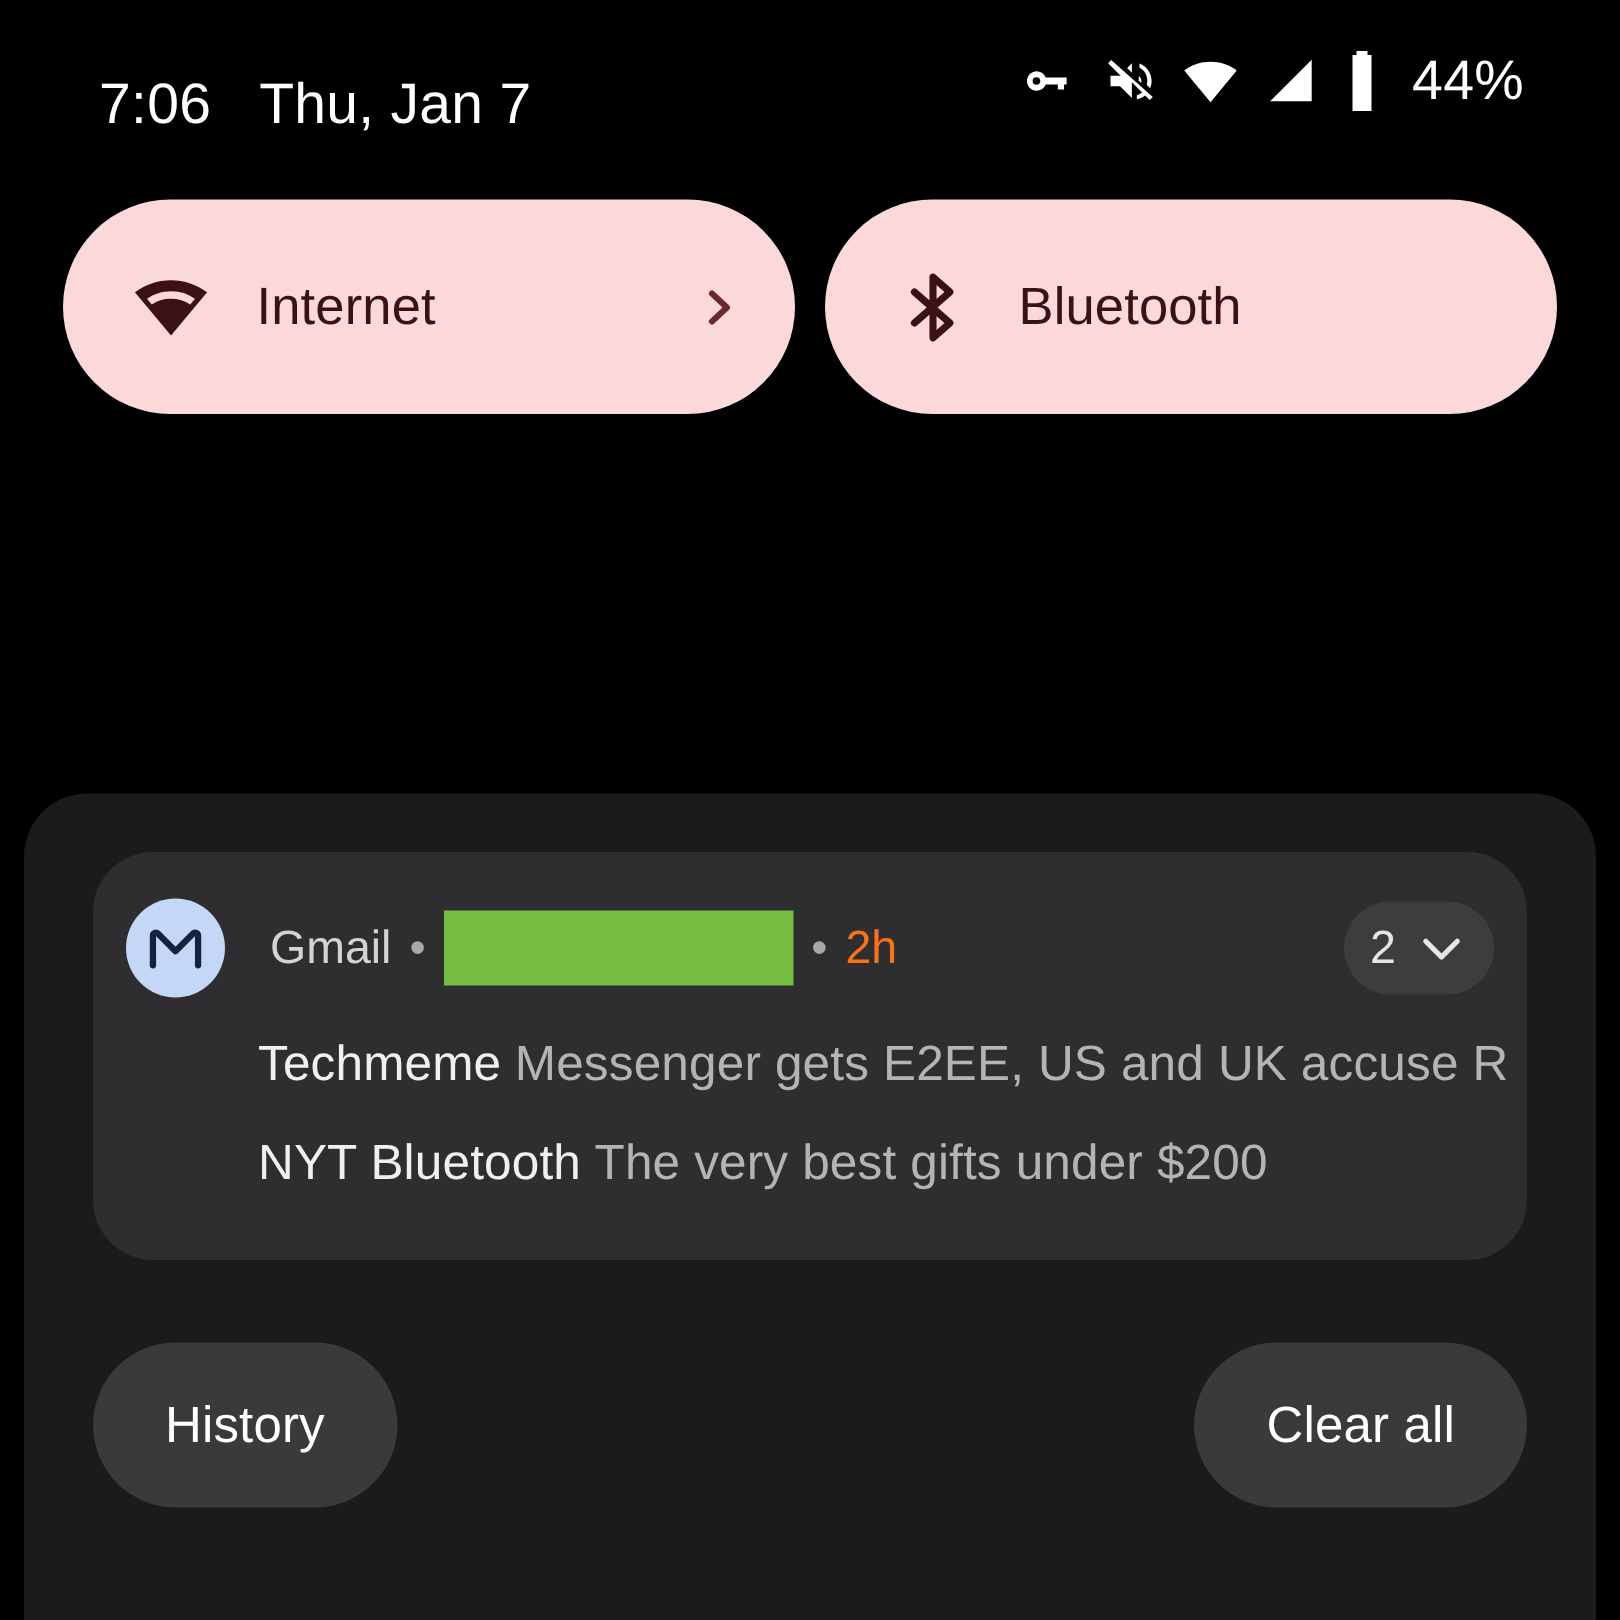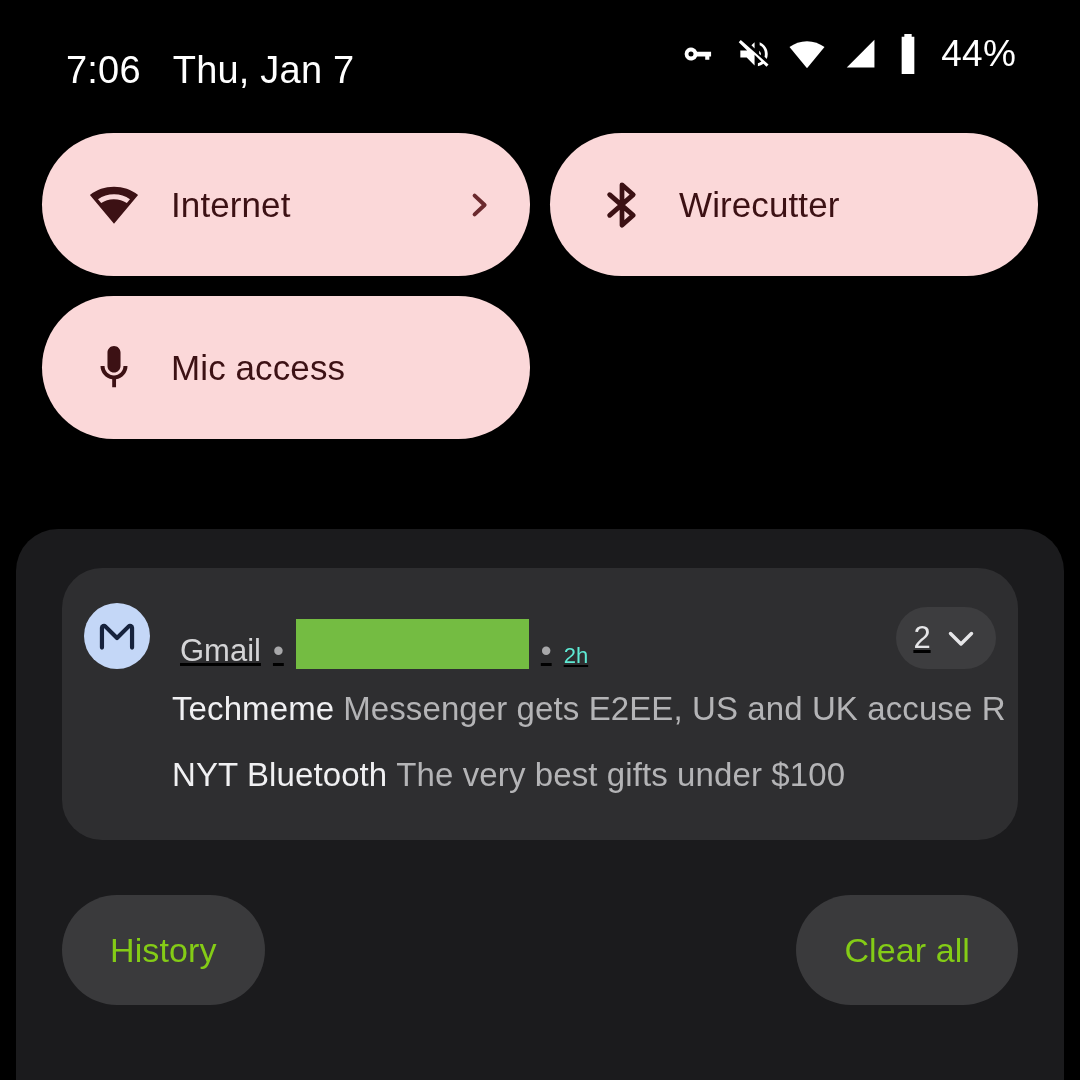--- a/index.html
+++ b/index.html
@@ -135,22 +135,21 @@
     cursor: pointer;
   }
 
   .notif-header {
     position: absolute;
     left: 22px;
     top: 27px;
     right: 22px;
     height: 74px;
     display: flex;
-    align-items: flex-end;
-    text-decoration: underline;
+    align-items: center;
   }
   .notif-avatar {
     width: 66px;
     height: 66px;
     flex: 0 0 66px;
     border-radius: 50%;
     background: #C4D7F7;
     display: flex;
     align-items: center;
     justify-content: center;
@@ -167,22 +166,22 @@
     font-size: 31px;
     margin: 0 12px;
   }
   .notif-redaction {
     width: 233px;
     height: 50px;
     background: #74BC42;
     flex: 0 0 233px;
   }
   .notif-time {
-    color: #5eead4;
-    font-size: 22px;
+    color: #f97316;
+    font-size: 31px;
     white-space: nowrap;
   }
   .notif-expand {
     margin-left: auto;
     min-width: 100px;
     height: 62px;
     background: #3D3D3F;
     border-radius: 36px;
     display: flex;
     align-items: center;
@@ -231,21 +230,21 @@
   }
   .footer-btn {
     height: 110px;
     background: #3A3A3C;
     border-radius: 56px;
     display: flex;
     align-items: center;
     justify-content: center;
     padding: 0 48px;
     box-sizing: border-box;
-    color: #84cc16;
+    color: #ffffff;
     font-size: 34px;
     cursor: pointer;
     border: none;
     font-family: "Liberation Sans", sans-serif;
     letter-spacing: 0.1px;
   }
 </style>
 </head>
 <body>
 
@@ -309,33 +308,24 @@
         </svg>
       </span>
     </div>
 
     <div class="qs-tile">
       <span class="qs-tile-icon">
         <svg width="54" height="54" viewBox="0 0 24 24" fill="none" stroke="#3C1114" stroke-width="2.1" stroke-linecap="round" stroke-linejoin="round">
           <path d="M6.5 7.4 17 16.6 12 21V3l5 4.4L6.5 16.6"></path>
         </svg>
       </span>
-      <span class="qs-tile-label">Wirecutter</span>
-    </div>
-
-
-    <div class="qs-tile">
-      <span class="qs-tile-icon">
-        <svg width="54" height="54" viewBox="0 0 24 24" fill="#3C1114">
-          <path d="M12 2.2c-1.6 0-2.9 1.3-2.9 2.9v6c0 1.6 1.3 2.9 2.9 2.9s2.9-1.3 2.9-2.9v-6c0-1.6-1.3-2.9-2.9-2.9z"></path>
-          <path d="M18 11.1h-1.8c0 2.3-1.9 4.2-4.2 4.2s-4.2-1.9-4.2-4.2H6c0 3 2.3 5.5 5.2 5.9v3.6h1.7v-3.6c2.8-.4 5.1-2.9 5.1-5.9z"></path>
-        </svg>
-      </span>
-      <span class="qs-tile-label">Mic access</span>
-    </div>
+      <span class="qs-tile-label">Bluetooth</span>
+    </div>
+
+
 
   </div>
 
   <div id="shade">
 
     <div id="notification-card">
 
       <div class="notif-header">
         <span class="notif-avatar">
           <svg width="42" height="42" viewBox="0 0 24 24" fill="none" stroke="#16223C" stroke-width="2.4" stroke-linecap="round" stroke-linejoin="round">
@@ -356,21 +346,21 @@
             </svg>
           </span>
         </span>
       </div>
 
       <div class="notif-line notif-line-1">
         <span class="notif-sender">Techmeme</span><span class="notif-body">Messenger gets E2EE, US and UK accuse Ru…</span>
       </div>
 
       <div class="notif-line notif-line-2">
-        <span class="notif-sender">NYT Bluetooth</span><span class="notif-body">The very best gifts under $100</span>
+        <span class="notif-sender">NYT Bluetooth</span><span class="notif-body">The very best gifts under $200</span>
       </div>
 
     </div>
 
     <div id="shade-footer">
       <button class="footer-btn">History</button>
       <button class="footer-btn">Clear all</button>
     </div>
 
   </div>

